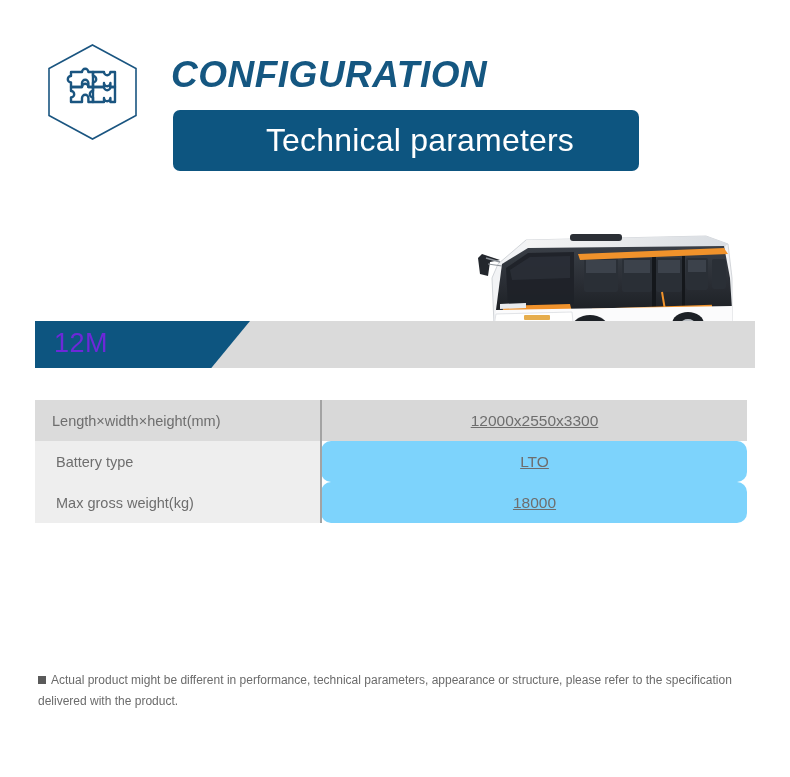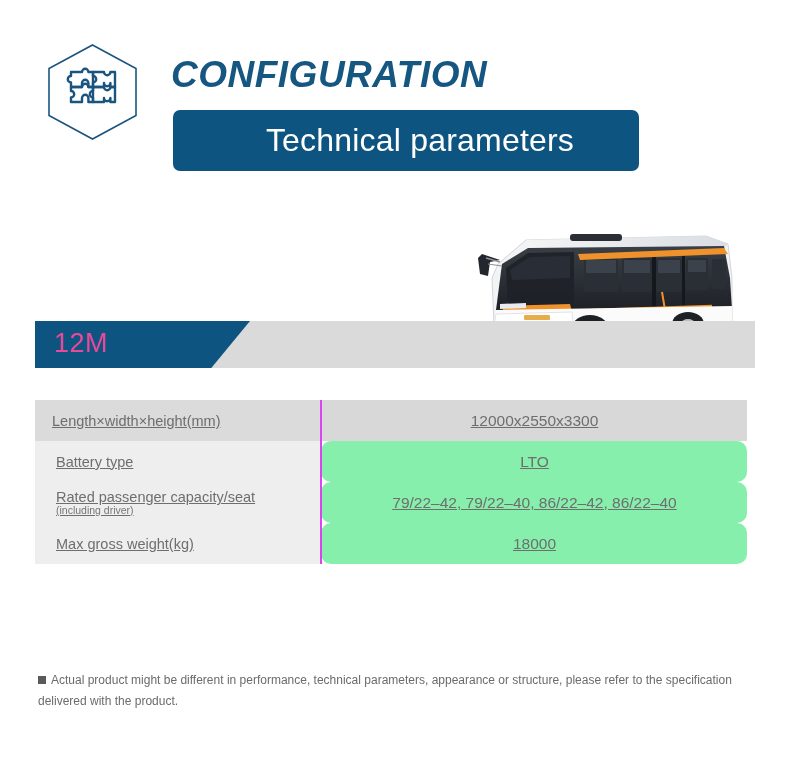--- a/index.html
+++ b/index.html
@@ -95,52 +95,51 @@
     width: 215px;
     height: 47px;
     background: #0d5580;
     clip-path: polygon(0 0, 100% 0, 82% 100%, 0 100%);
   }
 
   .model-label {
     position: absolute;
     left: 19px;
     top: 7px;
-    color: #ec4899;
+    color: #6d28d9;
     font-size: 27px;
     font-weight: normal;
     letter-spacing: 0.5px;
     text-align: center;
   }
 
   
   .spec-table {
     position: absolute;
     left: 35px;
     top: 400px;
     width: 712px;
     border-collapse: collapse;
   }
 
   .spec-table tr { height: 41px; }
 
   .spec-table tr.row-dark td.cell-label { background: #dbdbdb; }
   .spec-table tr.row-dark td.cell-value { background: #d8d8d8; }
   .spec-table tr.row-light td.cell-label { background: #eeeeee; padding-left: 21px; }
-  .spec-table tr.row-light td.cell-value { background: #86efac; border-radius: 10px; }
+  .spec-table tr.row-light td.cell-value { background: #7dd3fc; border-radius: 10px; }
 
   .cell-label {
     width: 286px;
     padding-left: 17px;
     font-size: 14.5px;
     color: #6e6e6e;
     text-align: left;
     vertical-align: middle;
-    border-right: 2px solid #d946ef;
-    text-decoration: underline;
+    border-right: 2px solid #a3a3a3;
   }
 
   .cell-value {
     font-size: 15.5px;
     color: #6e6e6e;
     text-align: center;
     vertical-align: middle;
     text-decoration: underline;
   }
 
@@ -290,27 +289,20 @@
       <td class="cell-value">12000x2550x3300</td>
     </tr>
     <tr class="row-light">
       <td class="cell-label">
         <span>Battery type</span>
       </td>
       <td class="cell-value">LTO</td>
     </tr>
     <tr class="row-light">
       <td class="cell-label">
-        <span>Rated passenger capacity/seat</span>
-        <span class="label-sub">(including driver)</span>
-      </td>
-      <td class="cell-value">79/22–42, 79/22–40, 86/22–42, 86/22–40</td>
-    </tr>
-    <tr class="row-light">
-      <td class="cell-label">
         <span>Max gross weight(kg)</span>
       </td>
       <td class="cell-value">18000</td>
     </tr>
   </tbody>
 </table>
 
 <div class="footnote">
   <span class="footnote-bullet"></span><span>Actual product might be different in performance, technical parameters, appearance or structure, please refer to the specification delivered with the product.</span>
 </div>

